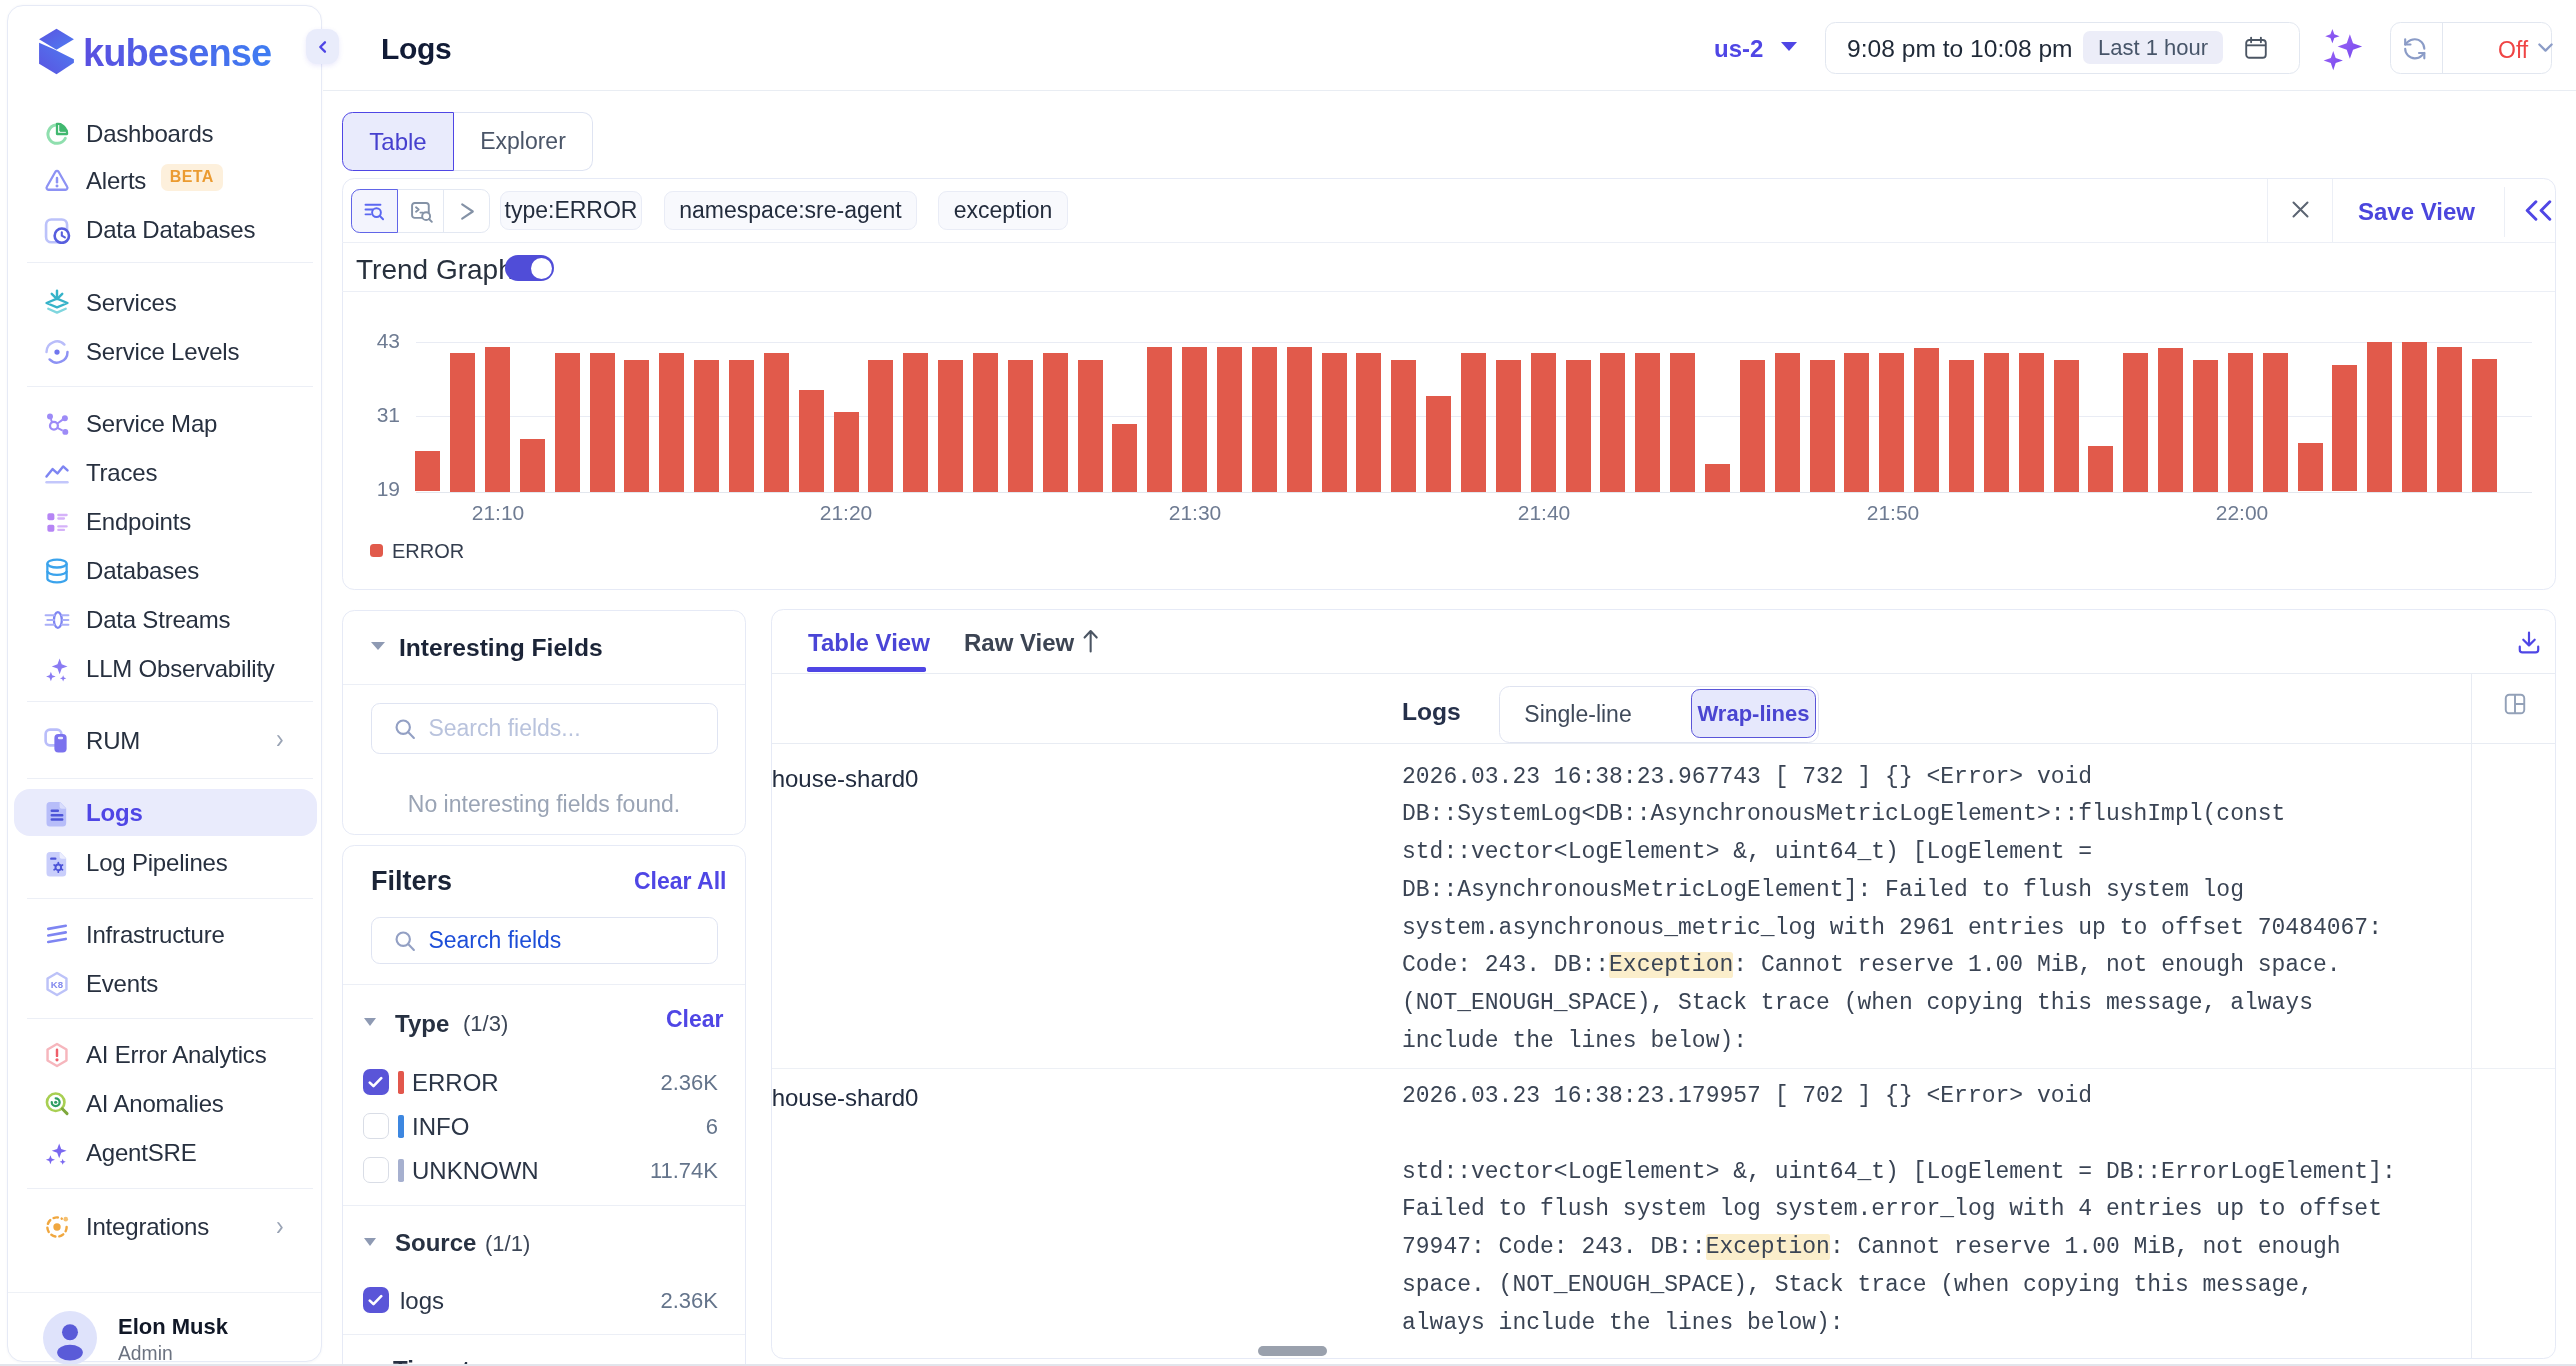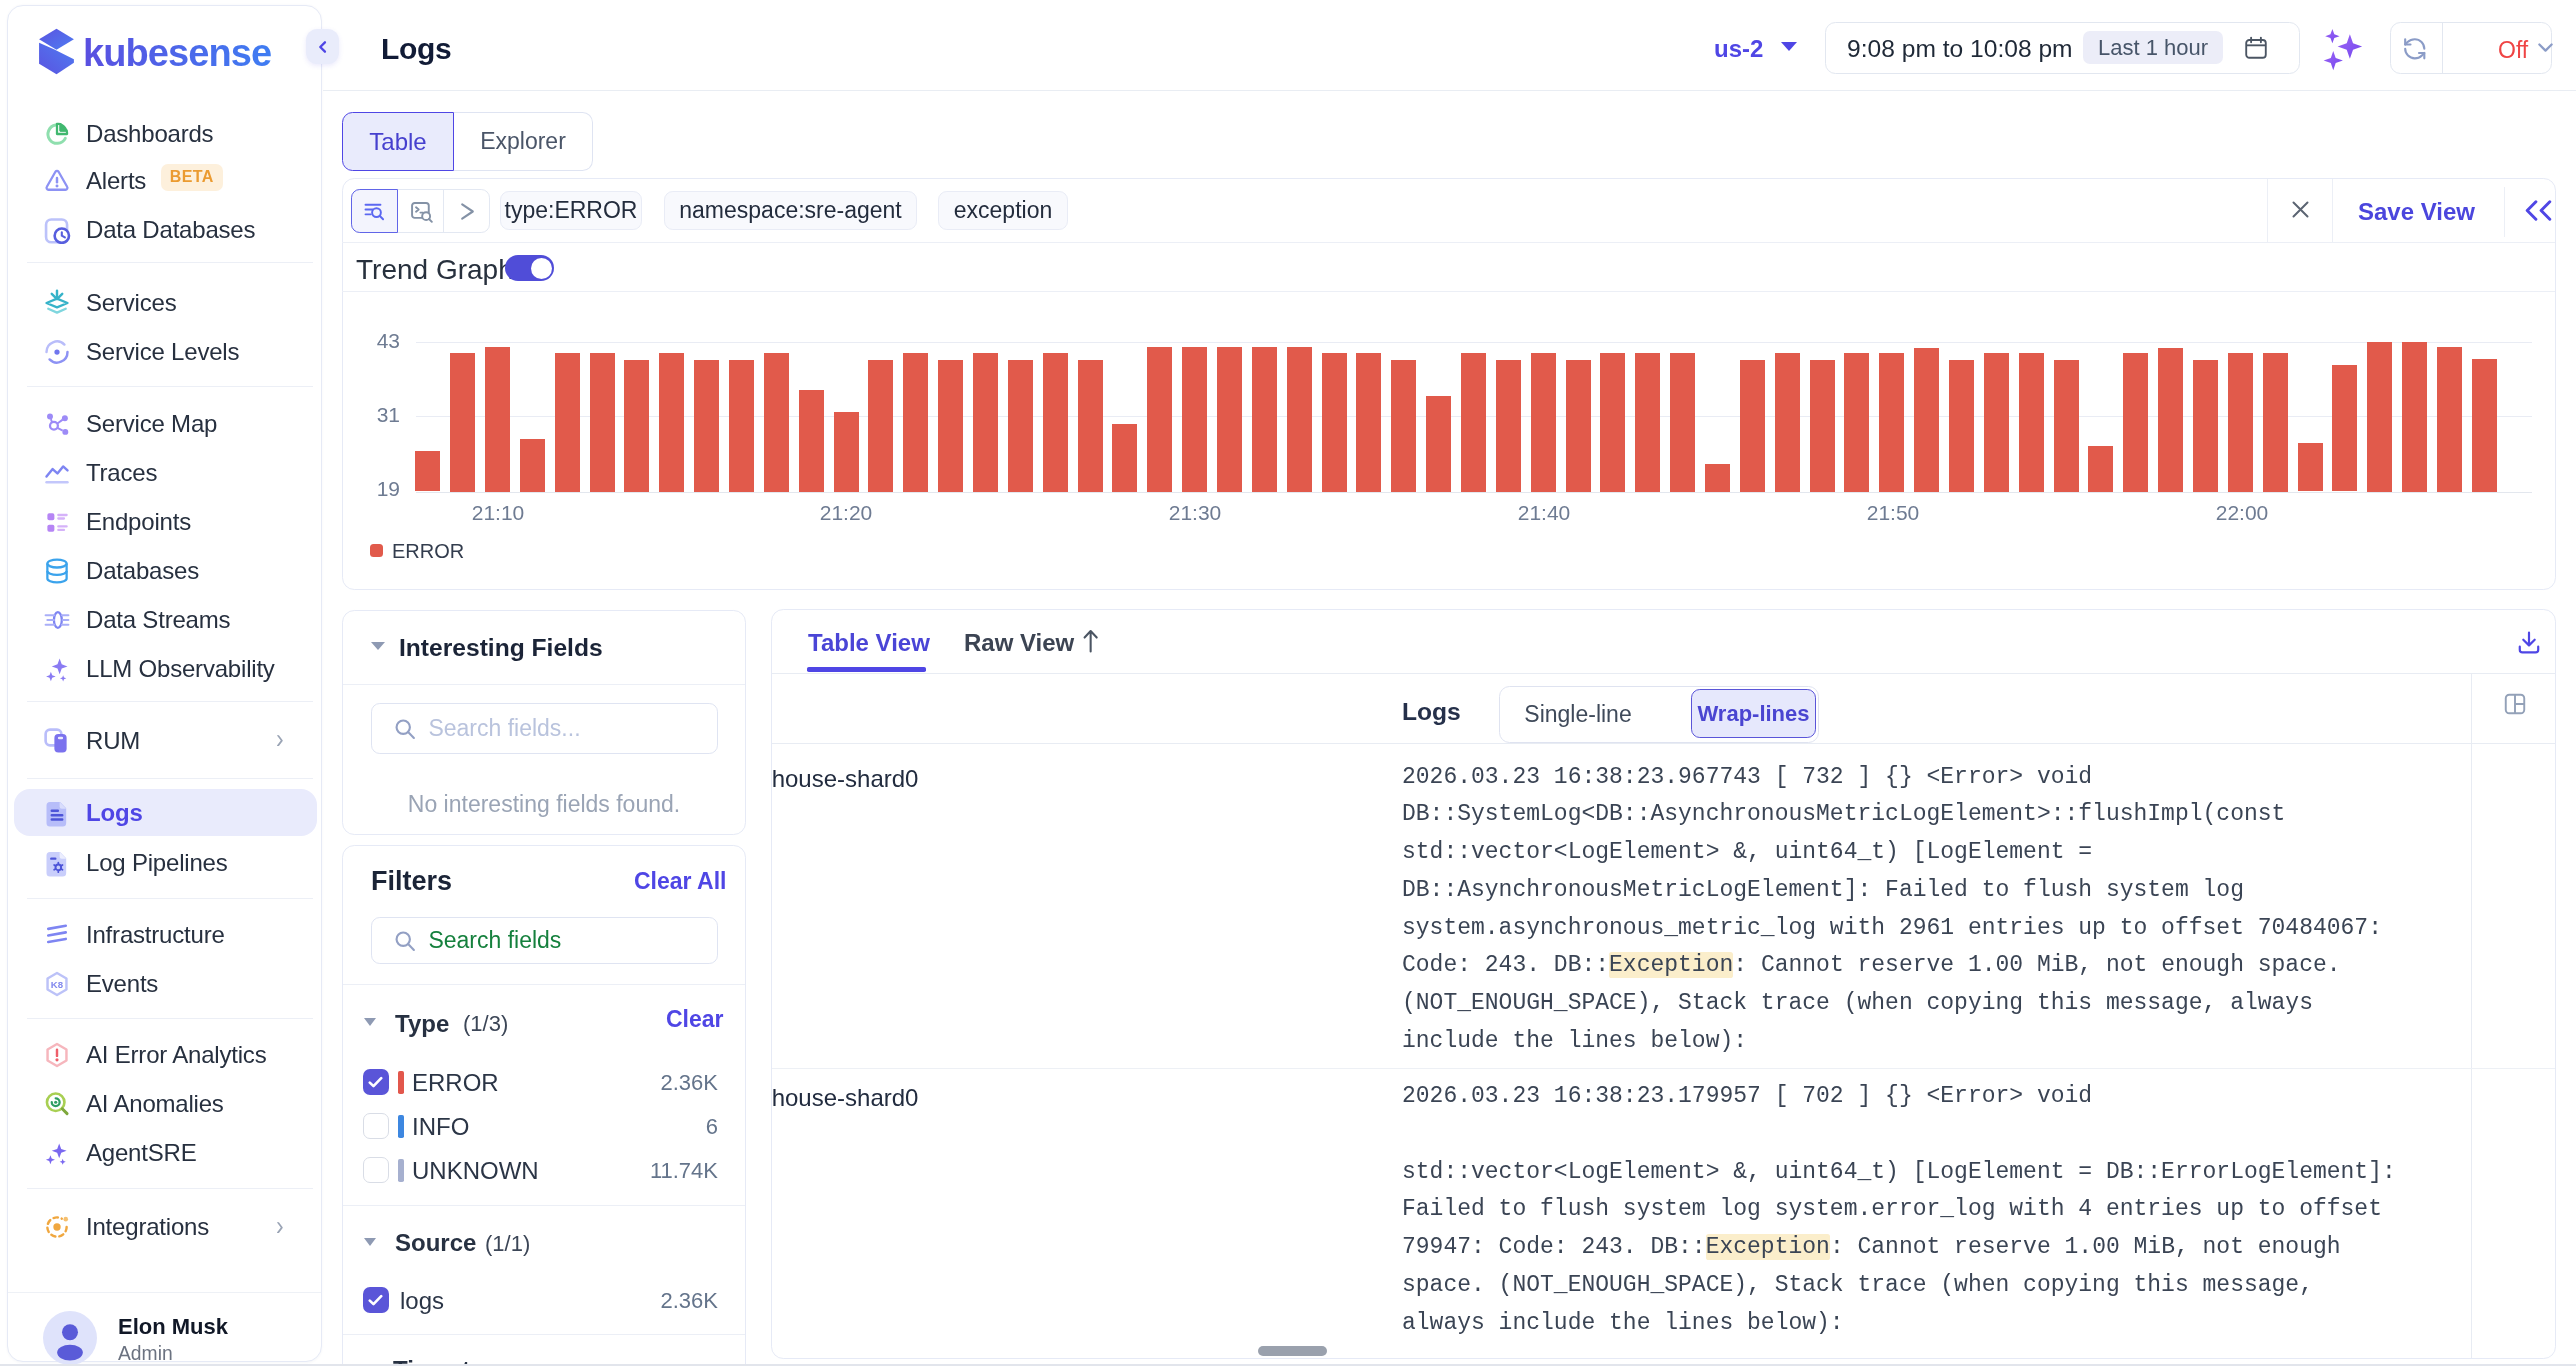--- a/index.html
+++ b/index.html
@@ -389,21 +389,21 @@
   </div>
 <div class="abs" style="left:342px;top:791px;width:404px;text-align:center;font-size:23px;color:#9aa4b5;">No interesting fields found.</div>
 <div class="card" style="left:342px;top:845px;width:404px;height:562px;border-radius:12.3px;"></div>
 <div class="abs" style="left:371px;top:866px;font-size:27px;font-weight:700;color:#1b2437;">Filters</div>
 <div class="abs" style="left:634px;top:868px;font-size:23px;font-weight:600;color:#4f46e5;">Clear All</div>
 <div class="abs vc" style="left:371px;top:917px;width:347px;height:47px;border:1.3px solid #dfe4f2;border-radius:8.8px;">
 <svg style="margin-left:21px;" width="24" height="24" viewBox="0 0 27 27" fill="none" stroke="#93a0c4" stroke-width="2.4" stroke-linecap="round">
       <circle cx="11.5" cy="11.5" r="7.5"></circle>
       <path d="M17 17 L23.5 23.5"></path>
     </svg>
-<span style="margin-left:11.4px;font-size:23px;color:#15803d;">Search fields</span>
+<span style="margin-left:11.4px;font-size:23px;color:#1d4ed8;">Search fields</span>
   </div>
 <div class="hline" style="left:343px;top:984px;width:402px;"></div>
 <div class="caret" style="left:364px;top:1018px;border-left-width:6.1px;border-right-width:6.1px;border-top-width:8px;"></div>
 <div class="abs" style="left:395px;top:1010px;font-size:24px;font-weight:700;color:#273142;">Type</div>
 <div class="abs" style="left:463px;top:1011px;font-size:22px;color:#3c4657;">(1/3)</div>
 <div class="abs" style="left:666px;top:1006px;font-size:23px;font-weight:600;color:#4f46e5;">Clear</div>
 <div class="abs cc" style="left:363px;top:1069px;width:25.5px;height:25.5px;background:#5a55d8;border-radius:7px;">
 <svg width="15" height="12.3" viewBox="0 0 17 14" fill="none" stroke="#fff" stroke-width="3" stroke-linecap="round" stroke-linejoin="round">
       <path d="M2 7.5 L6.2 11.5 L15 2.5"></path>
     </svg>

